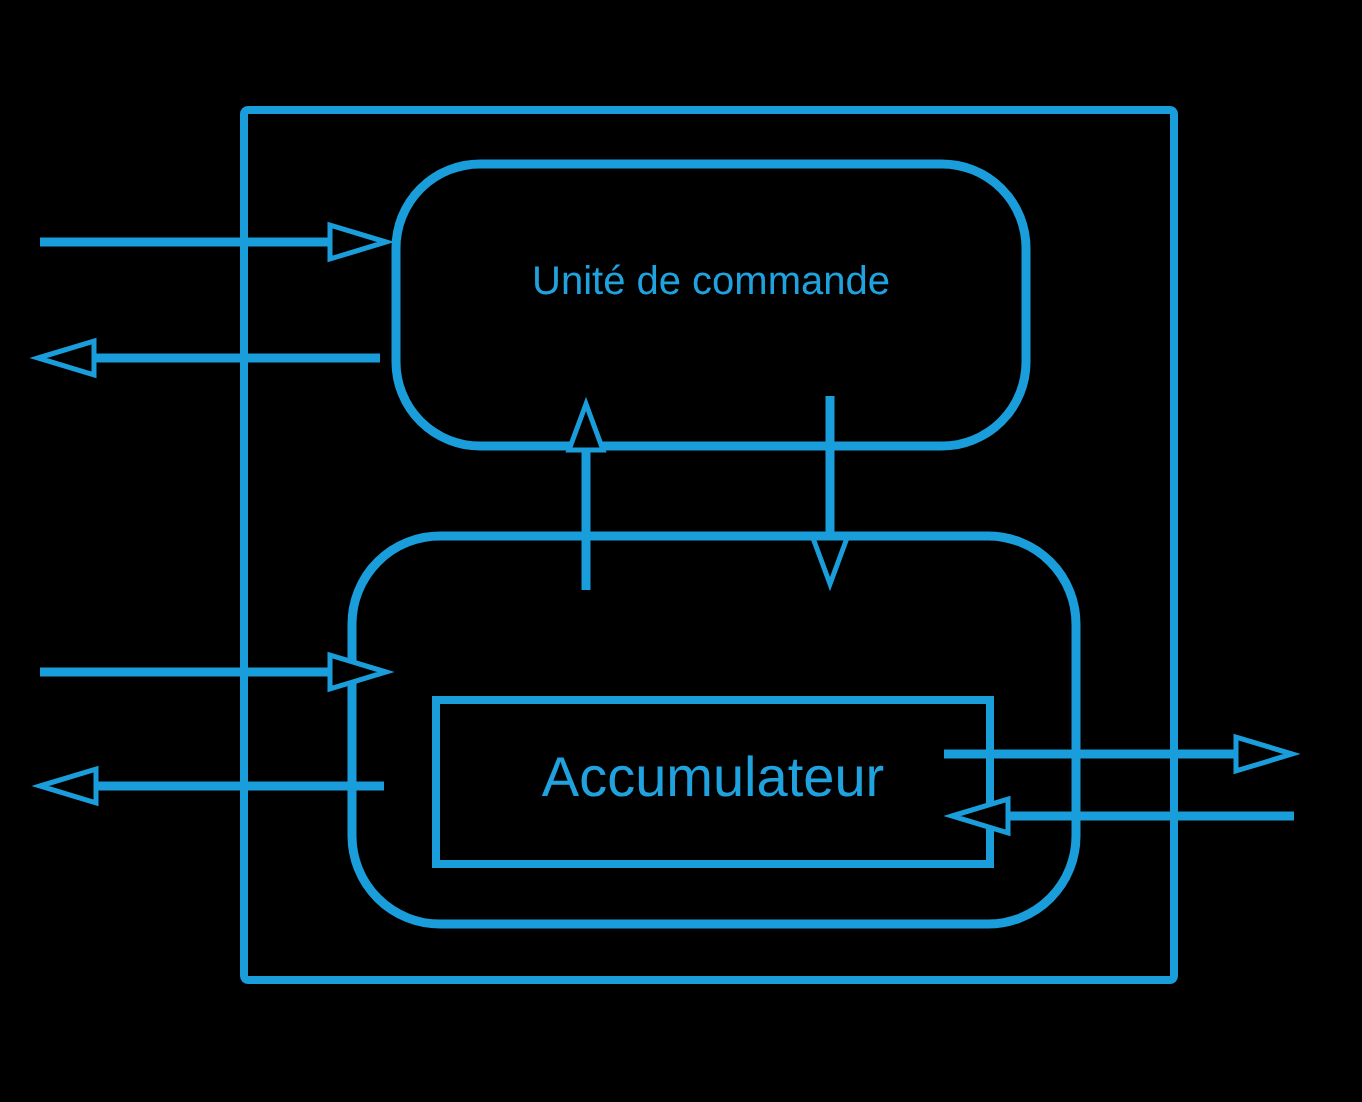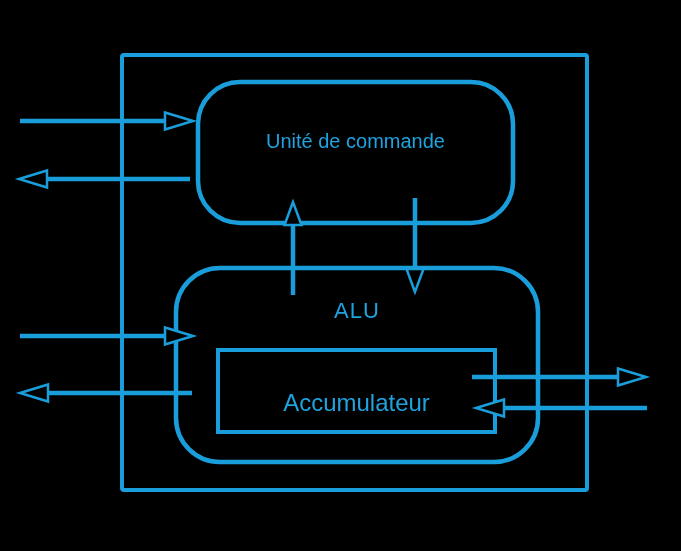--- a/index.html
+++ b/index.html
@@ -41,23 +41,23 @@
   .label-alu {
     left: 176px;
     top: 300px;
     width: 362px;
     font-size: 22px;
     line-height: 22px;
     letter-spacing: 1px;
   }
   .label-accumulator {
     left: 218px;
-    top: 392px;
+    top: 378px;
     width: 277px;
-    font-size: 24px;
+    font-size: 28px;
     line-height: 22px;
   }
 </style>
 </head>
 <body>
 
 <div id="canvas">
 
   <svg id="diagram-svg" width="681" height="551" viewBox="0 0 681 551">
 
@@ -107,17 +107,16 @@
     <g>
       <line x1="647" y1="408" x2="505" y2="408" stroke="#1a9edb" stroke-width="4.5"></line>
       <polygon points="476,408 504,399.5 504,416.5" fill="#000000" stroke="#1a9edb" stroke-width="2.5"></polygon>
     </g>
   </svg>
 
   <div class="label label-control-unit">
     <div>Unité de commande</div>
   </div>
 
-  <div class="label label-alu">ALU</div>
 
   <div class="label label-accumulator">Accumulateur</div>
 
 </div>
 
 </body></html>

